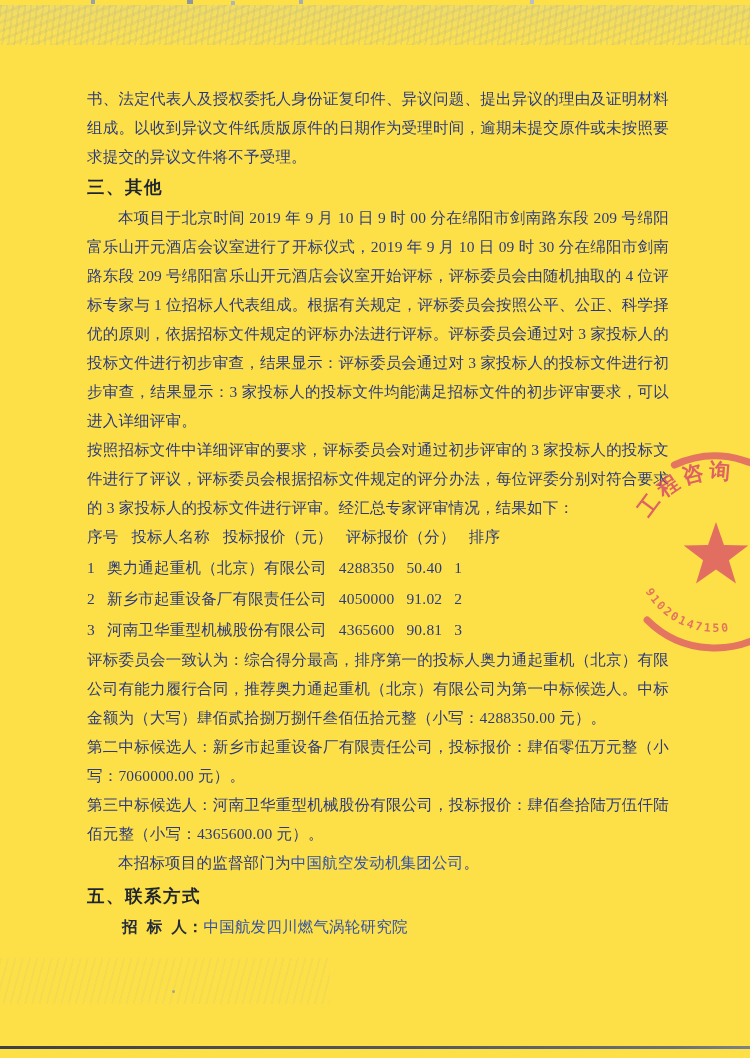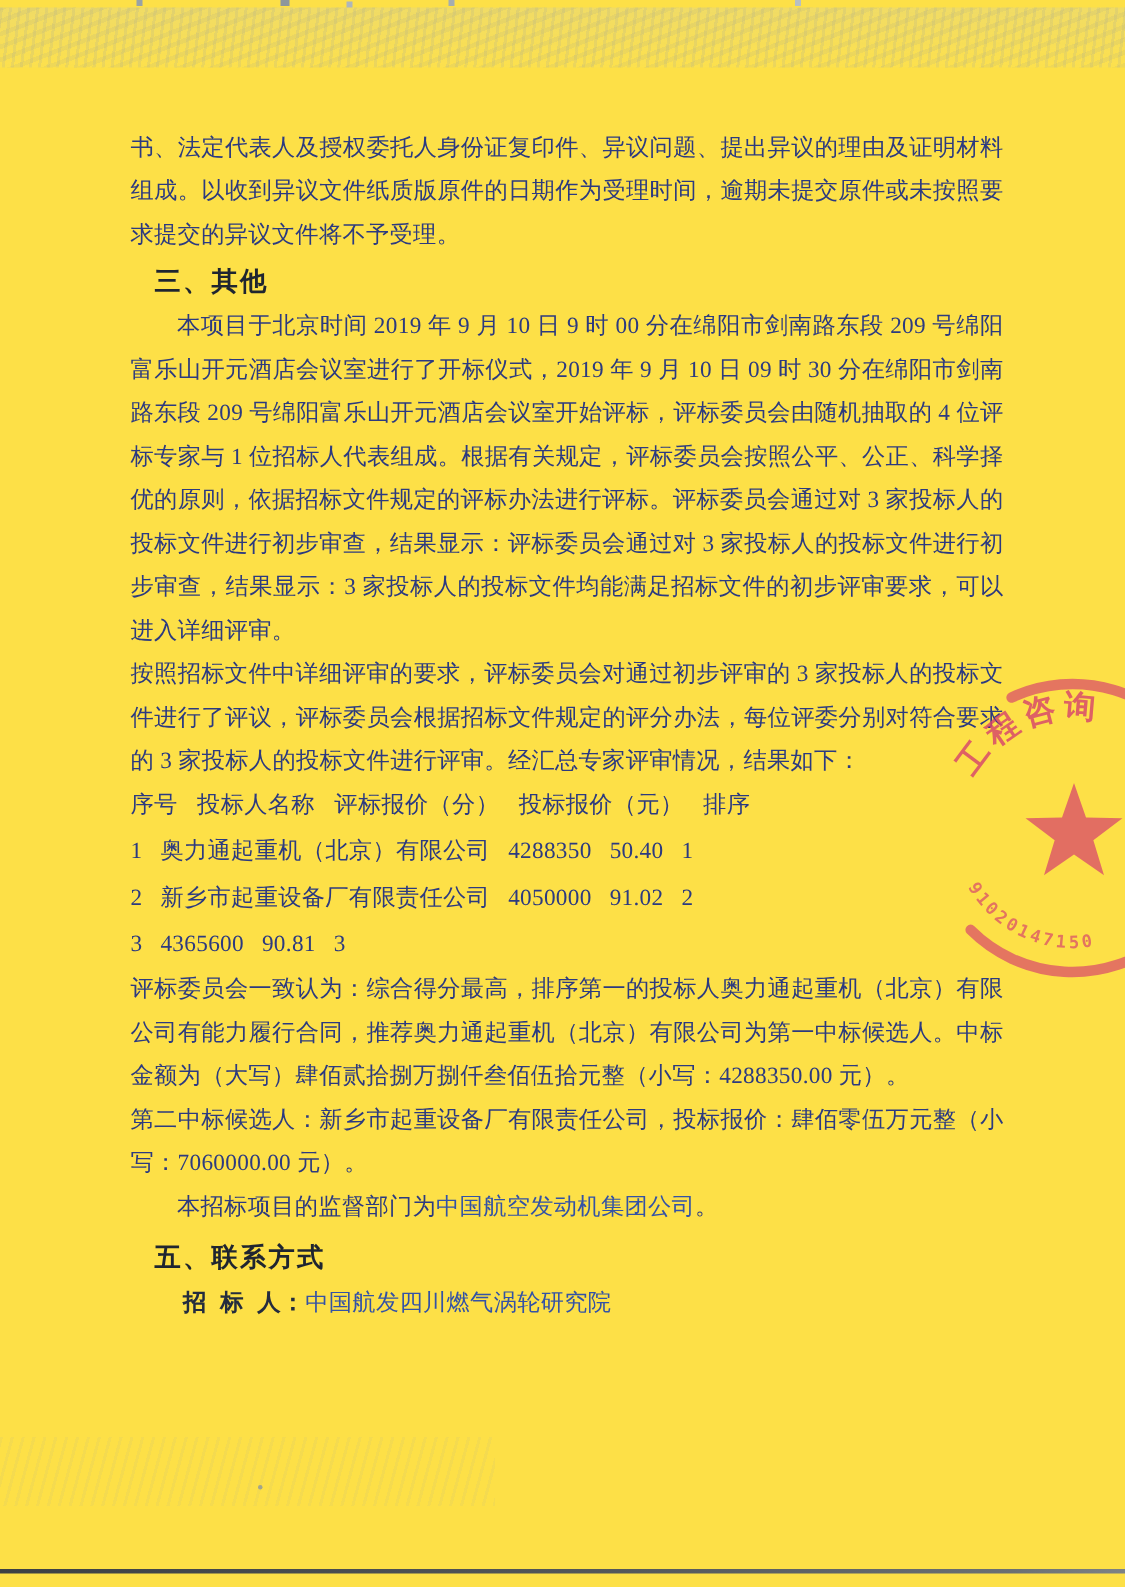--- a/index.html
+++ b/index.html
@@ -41,21 +41,21 @@
   .content{
     position:absolute;left:87px;top:84px;width:582px;
     color:#2c3a80;
     font-size:15.5px;line-height:29px;
     text-align:justify;
     letter-spacing:.2px;
   }
   .content p{margin:0;}
   .sec-heading{
     font-weight:bold;color:#1f2530;font-size:17.5px;line-height:30px;
-    letter-spacing:1.5px;text-align:left;margin:1px 16px;
+    letter-spacing:1.5px;text-align:left;margin:1px 0;
   }
   .indent{text-indent:2em;}
   .tbl-line{display:flex;align-items:baseline;text-align:left;line-height:30px;}
   .tbl-header span{margin-right:13px;}
   .tbl-row span{margin-right:12px;}
   .tbl-row{margin-top:1px;}
   .blue-text{color:#3352a6;}
   .contact-row{white-space:pre;text-align:left;margin-left:35px;line-height:29px;}
   .contact-label{color:#242c3e;font-weight:bold;letter-spacing:.5px;}
   .gap-before{margin-top:4px;}
@@ -77,50 +77,52 @@
 
     <div class="sec-heading">三、其他</div>
 
     <p class="indent">本项目于北京时间 2019 年 9 月 10 日 9 时 00 分在绵阳市剑南路东段 209 号绵阳富乐山开元酒店会议室进行了开标仪式，2019 年 9 月 10 日 09 时 30 分在绵阳市剑南路东段 209 号绵阳富乐山开元酒店会议室开始评标，评标委员会由随机抽取的 4 位评标专家与 1 位招标人代表组成。根据有关规定，评标委员会按照公平、公正、科学择优的原则，依据招标文件规定的评标办法进行评标。评标委员会通过对 3 家投标人的投标文件进行初步审查，结果显示：评标委员会通过对 3 家投标人的投标文件进行初步审查，结果显示：3 家投标人的投标文件均能满足招标文件的初步评审要求，可以进入详细评审。</p>
 
     <p>按照招标文件中详细评审的要求，评标委员会对通过初步评审的 3 家投标人的投标文件进行了评议，评标委员会根据招标文件规定的评分办法，每位评委分别对符合要求的 3 家投标人的投标文件进行评审。经汇总专家评审情况，结果如下：</p>
 
     <div class="tbl-line tbl-header">
       <span>序号</span>
       <span>投标人名称</span>
+      <span>投标报价（元）</span>
       <span>评标报价（分）</span>
-      <span>投标报价（元）</span>
       <span>排序</span>
     </div>
 
     <div class="tbl-line tbl-row">
       <span>1</span>
       <span>奥力通起重机（北京）有限公司</span>
       <span>4288350</span>
       <span>50.40</span>
       <span>1</span>
     </div>
     <div class="tbl-line tbl-row">
       <span>2</span>
       <span>新乡市起重设备厂有限责任公司</span>
       <span>4050000</span>
       <span>91.02</span>
       <span>2</span>
     </div>
     <div class="tbl-line tbl-row">
       <span>3</span>
+      <span>河南卫华重型机械股份有限公司</span>
       <span>4365600</span>
       <span>90.81</span>
       <span>3</span>
     </div>
 
     <p class="gap-before">评标委员会一致认为：综合得分最高，排序第一的投标人奥力通起重机（北京）有限公司有能力履行合同，推荐奥力通起重机（北京）有限公司为第一中标候选人。中标金额为（大写）肆佰贰拾捌万捌仟叁佰伍拾元整（小写：4288350.00 元）。</p>
 
     <p class="gap-before">第二中标候选人：新乡市起重设备厂有限责任公司，投标报价：肆佰零伍万元整（小写：7060000.00 元）。</p>
 
+    <p class="gap-before">第三中标候选人：河南卫华重型机械股份有限公司，投标报价：肆佰叁拾陆万伍仟陆佰元整（小写：4365600.00 元）。</p>
 
 
     <p class="indent"><span>本招标项目的监督部门为</span><span class="blue-text">中国航空发动机集团公司</span><span>。</span></p>
 
     <div class="sec-heading gap-before">五、联系方式</div>
 
     <div class="contact-row"><span class="contact-label">招  标  人：</span><span class="blue-text">中国航发四川燃气涡轮研究院</span></div>
 
 
   </div>

